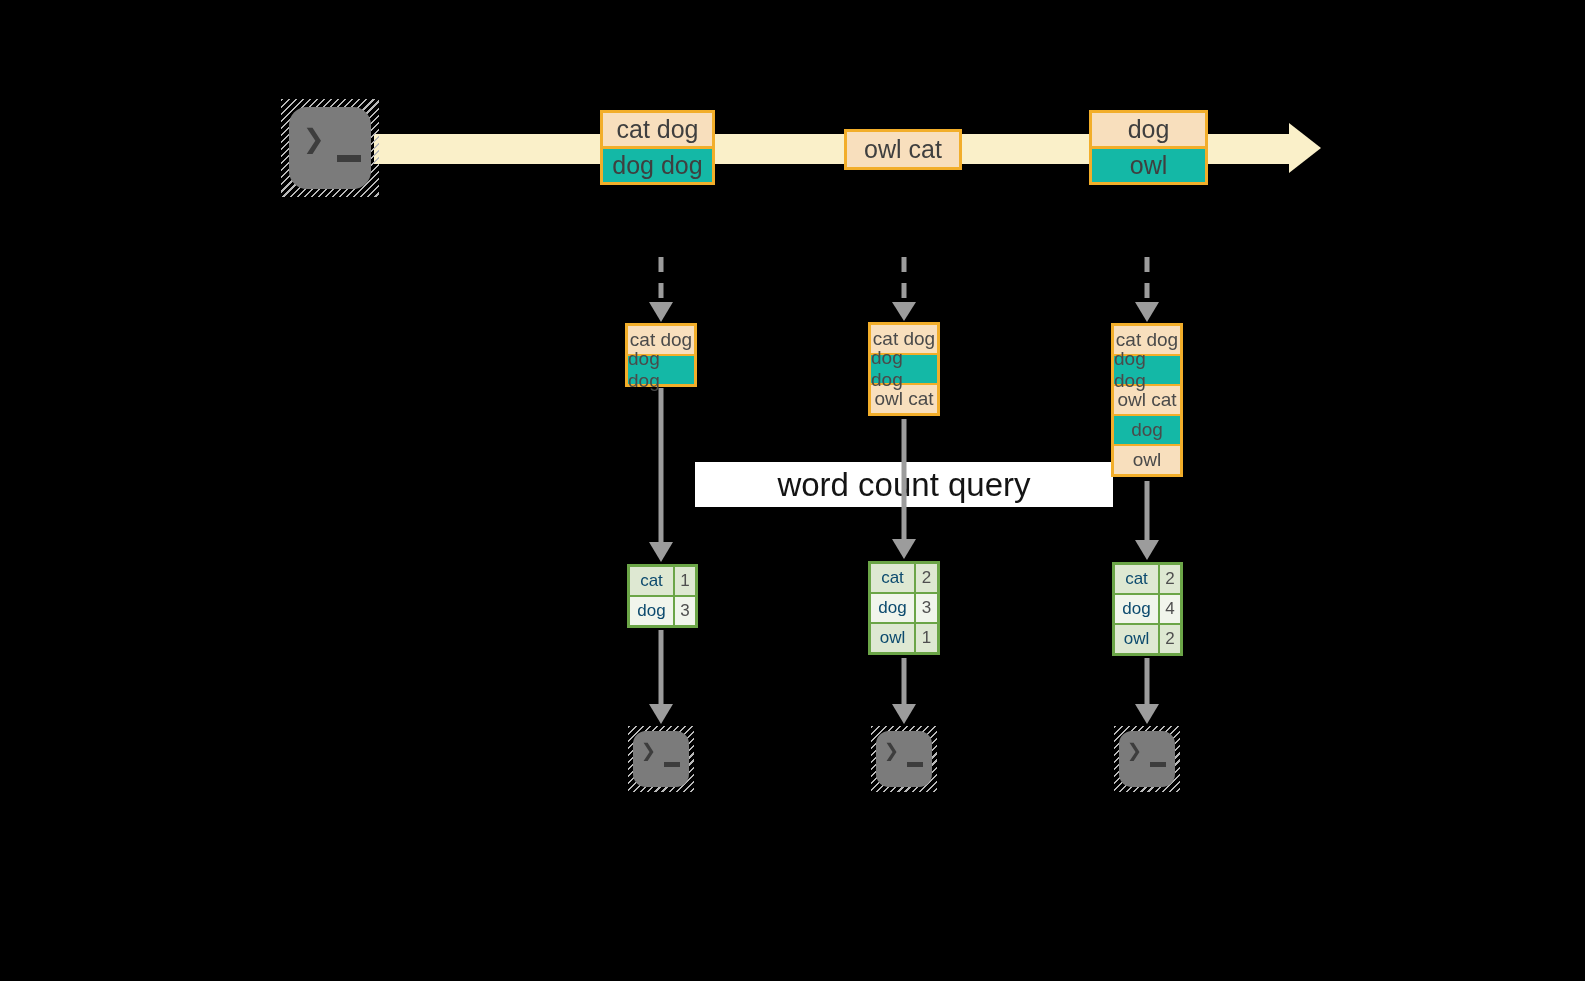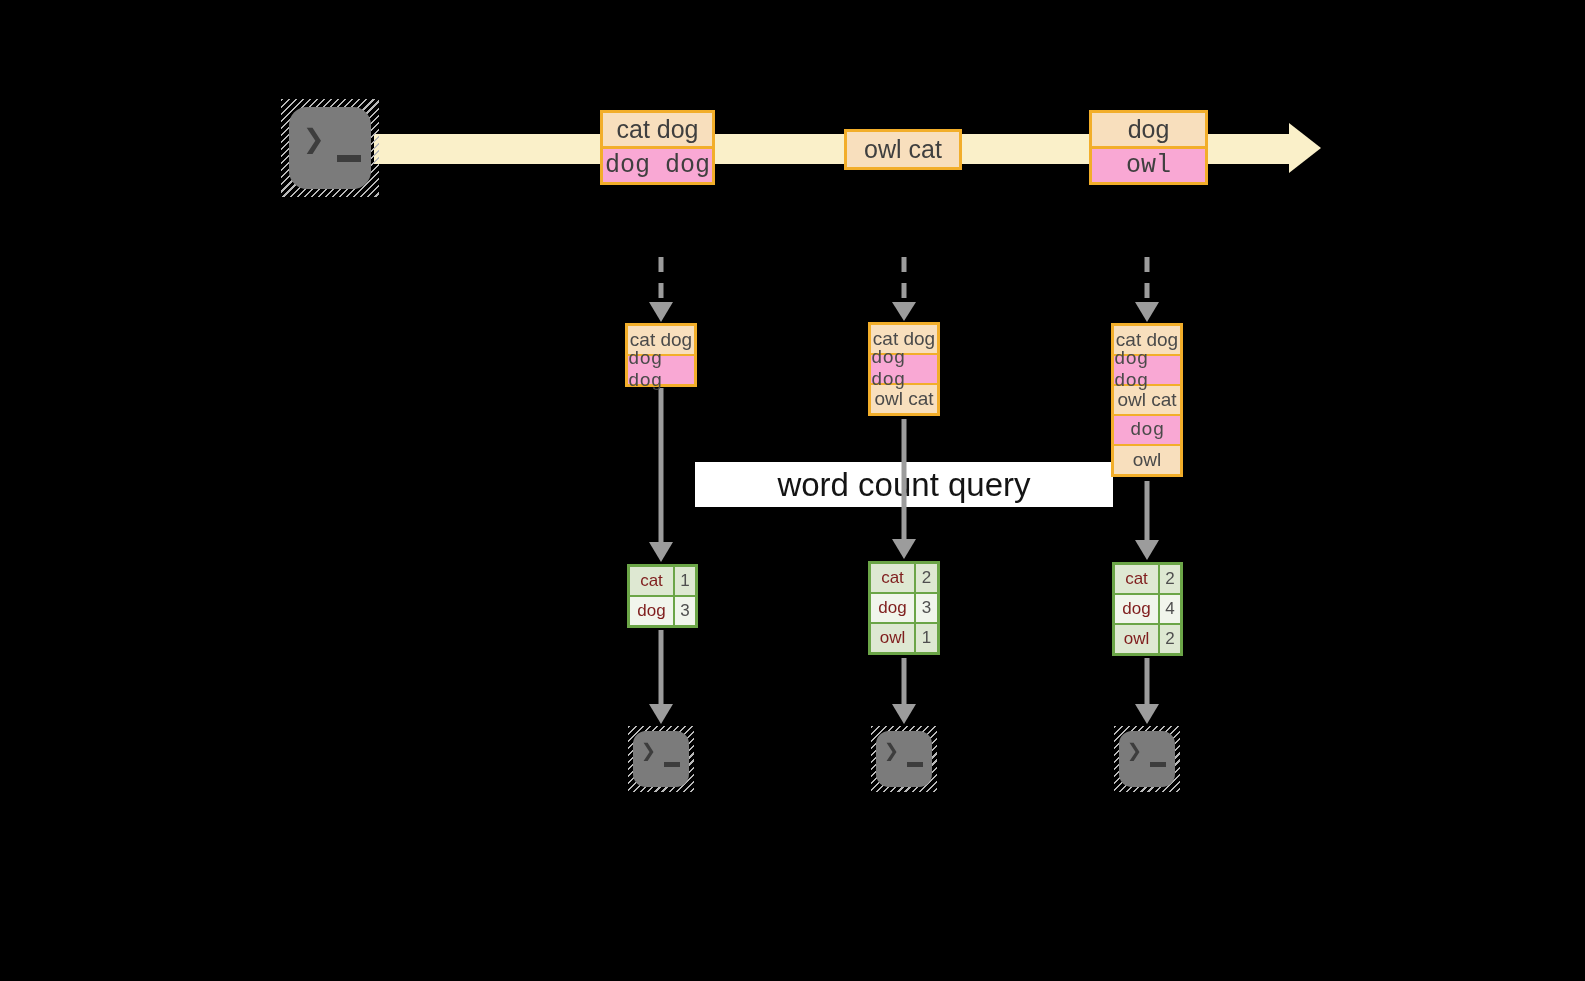--- a/index.html
+++ b/index.html
@@ -19,28 +19,28 @@
   .tlcell + .tlcell{border-top:3px solid #F2AE2A;}
   .tlcell.single{height:35px;}
 
   
   .stack{position:absolute;z-index:3;border:3px solid #F2AE2A;}
   .scell{height:28px;display:flex;align-items:center;justify-content:center;
          font-size:19px;color:#4a4a4a;}
   .scell + .scell{border-top:2px solid #F2AE2A;}
 
   .peach{background:#F8DFBD;}
-  .cream{background:#f9a8d4;font-family:Liberation Mono, monospace;}
+  .cream{background:#14b8a6;}
 
   
   .gtable{position:absolute;z-index:3;border:3px solid #6BA547;}
   .grow{display:flex;height:28px;}
   .grow + .grow{border-top:2px solid #6BA547;}
   .gname{width:43px;border-right:2px solid #6BA547;display:flex;align-items:center;
-         justify-content:center;font-size:17px;color:#7f1d1d;}
+         justify-content:center;font-size:17px;color:#0c4a6e;}
   .gval{flex:1;display:flex;align-items:center;justify-content:center;
         font-size:17px;color:#4f4f4f;}
   .gdark{background:#DEE8D2;}
   .glight{background:#F1F5EC;}
 
   
   .qband{position:absolute;left:695px;top:462px;width:418px;height:45px;background:#FFFFFF;
          z-index:1;display:flex;align-items:center;justify-content:center;
          font-size:33px;color:#141414;}
 

